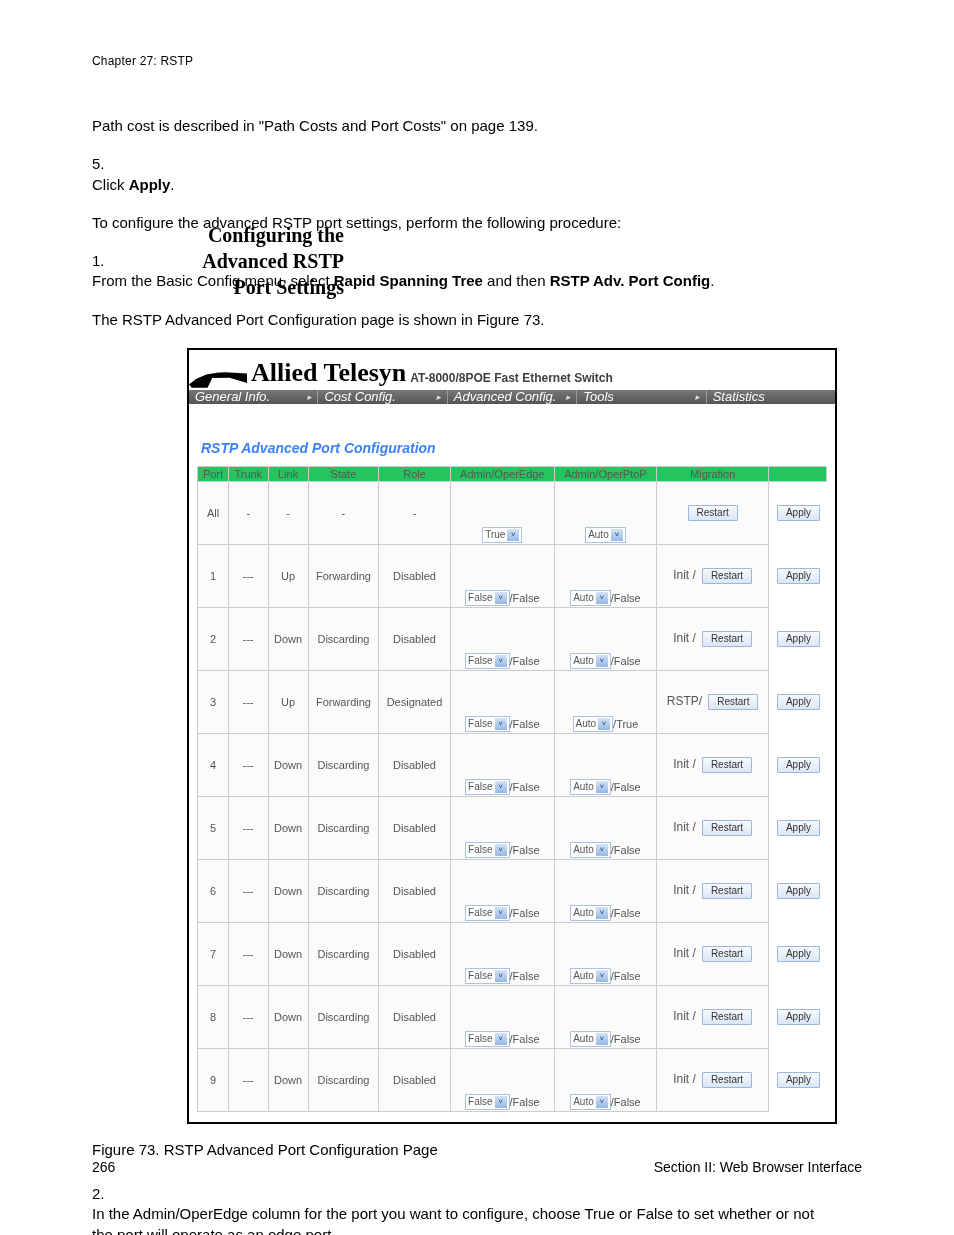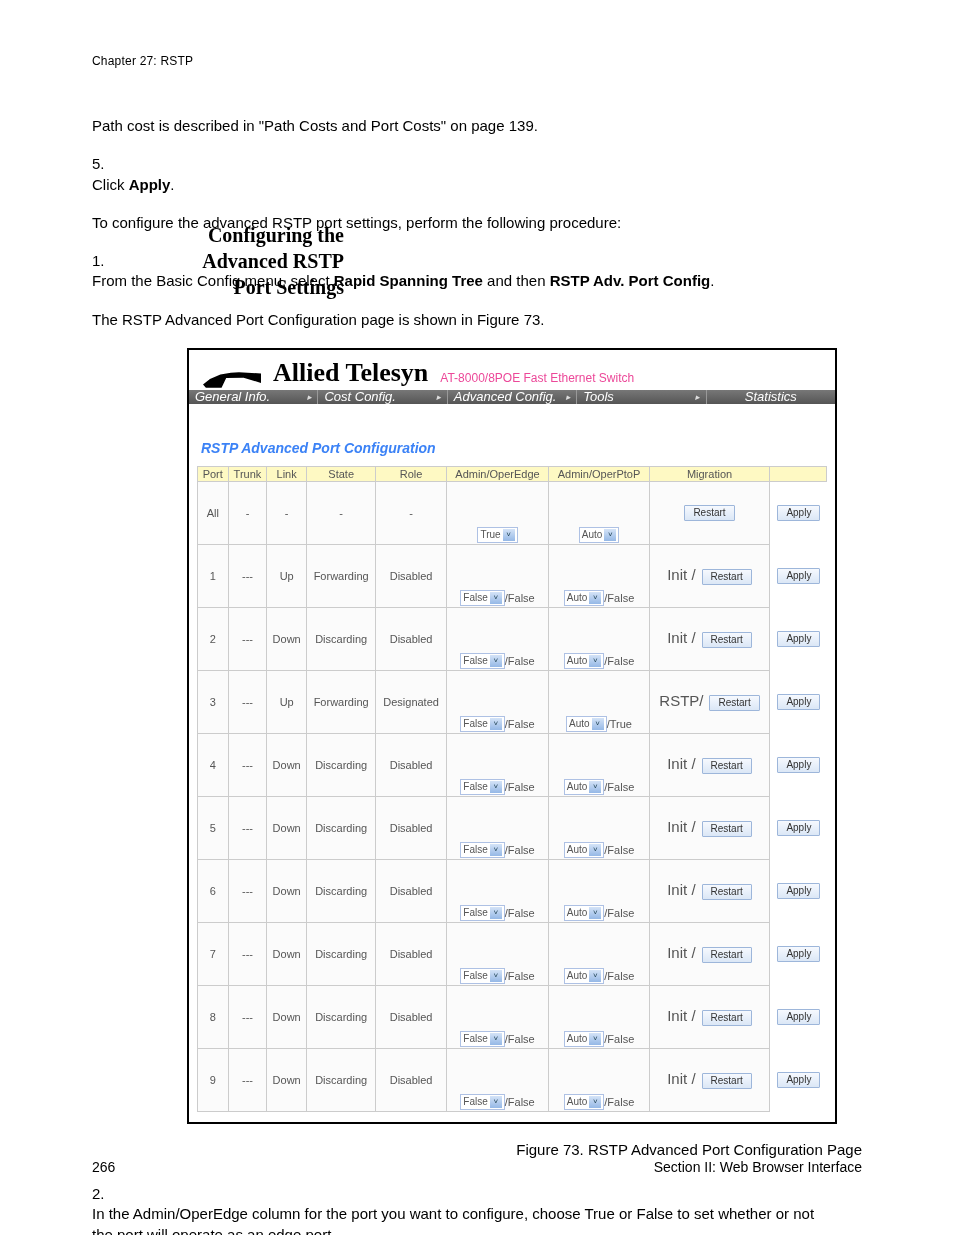--- a/index.html
+++ b/index.html
@@ -46,51 +46,51 @@
     margin-left: 95px;
     margin-top: 4px;
     margin-bottom: 16px;
     padding: 0;
     box-sizing: border-box;
     background: #fff;
   }
   .brand-bar {
     display: flex;
     align-items: flex-end;
-    gap: 12px;
-    padding: 8px 10px 2px 14px;
+    gap: 4px;
+    padding: 8px 10px 2px 0;
   }
   .logo-swoosh {
     width: 58px; height: 22px;
     background: #000;
     clip-path: polygon(0 85%, 12% 60%, 30% 40%, 48% 32%, 62% 30%, 100% 35%, 100% 78%, 70% 55%, 40% 56%, 32% 100%, 5% 100%);
   }
   .brand-name {
     font-family: Georgia, "Times New Roman", serif;
     font-size: 26px; font-weight: 600;
   }
   .brand-sub {
-    font-size: 12px; color:#ec4899; font-weight: normal;
+    font-size: 12px; color:#404040; font-weight: bold;
     padding-bottom: 3px;
   }
   .menu-bar {
     display: flex;
     background: linear-gradient(#777,#555);
     height: 14px;
     font-size: 13px;
     color: #fff;
     font-style: italic;
   }
   .menu-item {
     flex: 1;
     border-right: 1px solid #999;
     display: flex; align-items: center; justify-content: space-between;
     padding: 0 6px;
   }
-  .menu-item:last-child { border-right: none; justify-content: center; }
+  .menu-item:last-child { border-right: none; }
   .arrow-right::after { content: "▸"; font-size: 9px; color:#ddd; }
 
   .panel-title {
     font-size: 14px; font-style: italic; font-weight: bold;
     color: #3b82f6;
     padding: 36px 12px 10px 12px;
   }
   table.rstp {
     border-collapse: collapse;
     font-size: 11px;
@@ -99,21 +99,21 @@
     width: calc(100% - 16px);
   }
   table.rstp th, table.rstp td {
     border: 1px solid #ccc;
     padding: 1px 3px;
     text-align: center;
     font-weight: normal;
     background: #fbfbfb;
     white-space: nowrap;
   }
-  table.rstp th { background: #fef9c3; text-align: center; }
+  table.rstp th { background: #22c55e; text-align: center; }
   table.rstp td.apply-cell { border: none; background: #fff; padding-left: 4px;}
   .dd {
     display: inline-flex; align-items: center;
     border: 1px solid #aec1e4;
     background: #fff;
     height: 14px; font-size: 10px;
     padding: 0 2px;
     margin-top: 44px;
   }
   .dd .dd-btn {
@@ -125,24 +125,24 @@
   .btn {
     display: inline-block;
     border: 1px solid #9db6da;
     background: linear-gradient(#f6f9fe,#dbe7f6);
     font-size: 10px;
     padding: 0 8px;
     height: 14px; line-height: 14px;
     border-radius: 1px;
     color: #333;
   }
-  .mig-label { font-size: 15px; color:#555; margin-right:6px;}
+  .mig-label { font-size: 12px; color:#555; margin-right:6px;}
 
   .fig-caption {
-    text-align: right;
+    text-align: left;
     margin: 4px 0 24px 0;
   }
   .footer {
     position: absolute;
     bottom: 60px; left: 92px; right: 92px;
     display: flex; justify-content: space-between;
     font-size: 14px;
   }
 </style>
 </head>

